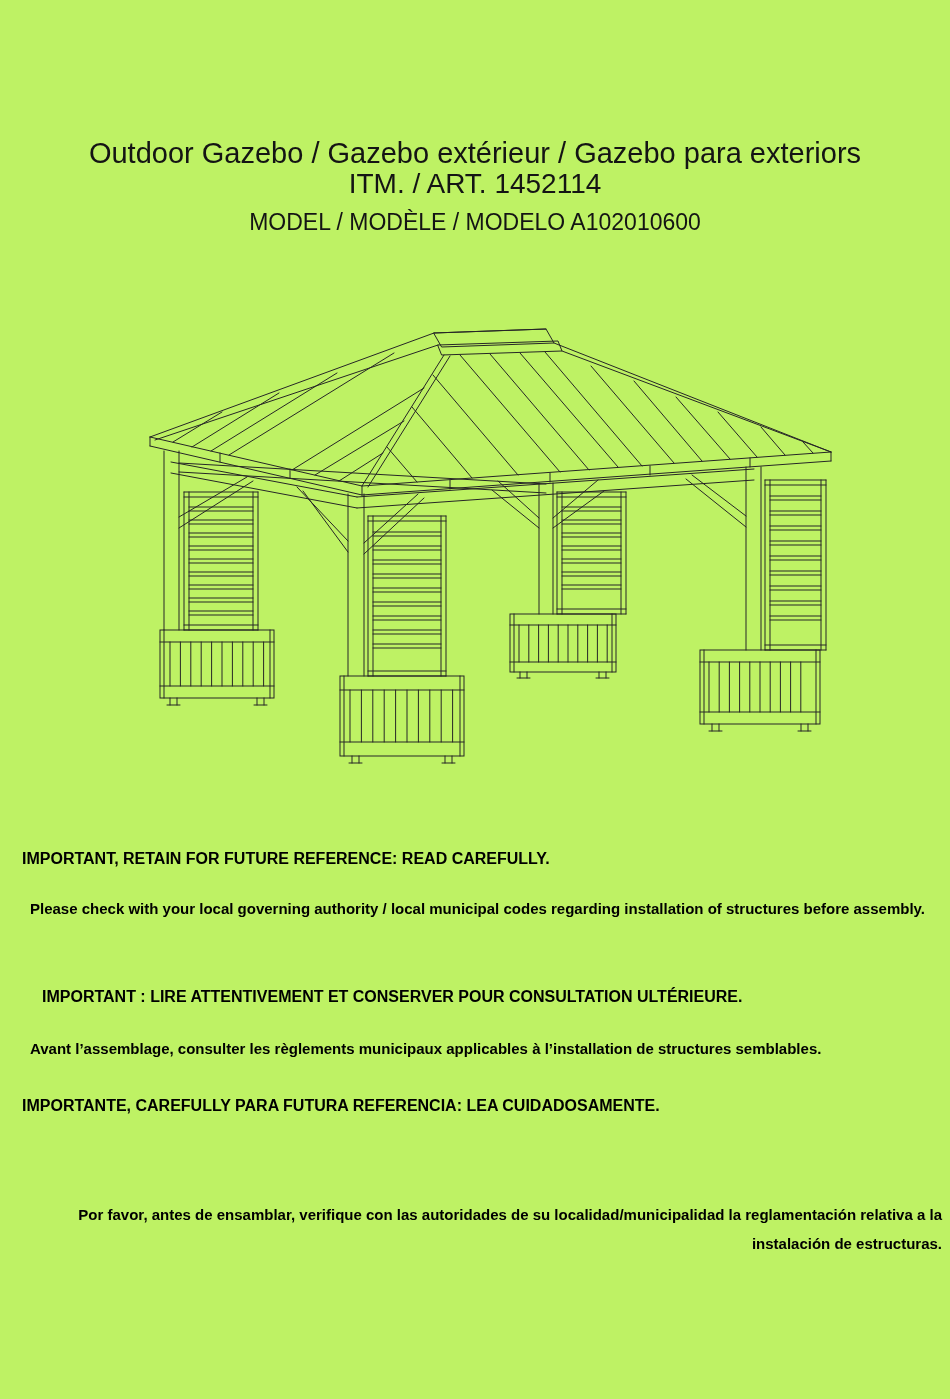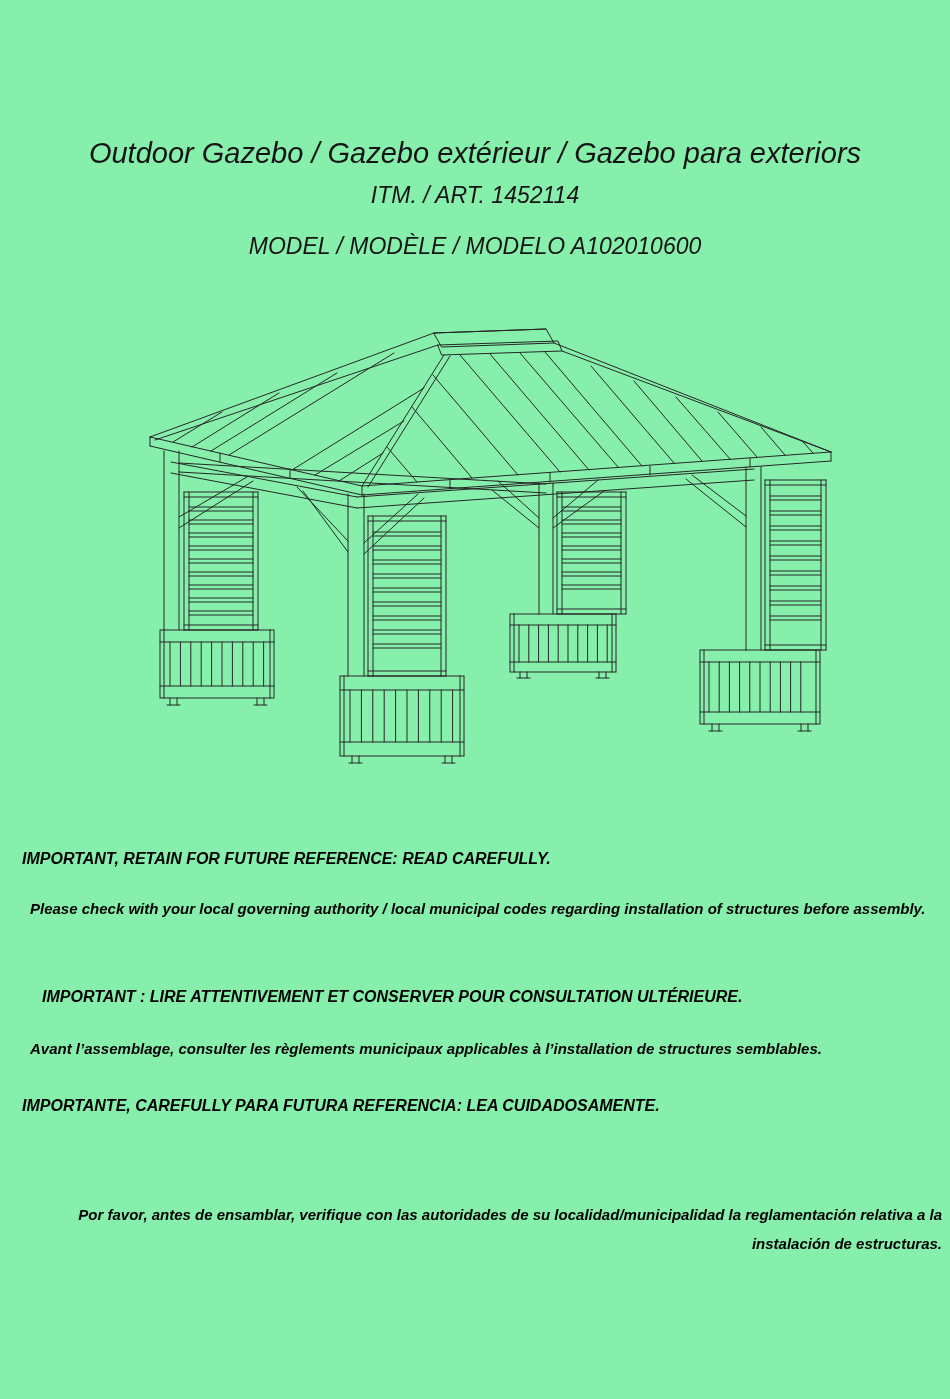--- a/index.html
+++ b/index.html
@@ -1,24 +1,24 @@
 <!DOCTYPE html>
 <html><head>
 <meta charset="utf-8">
 <style>
   html,body{margin:0;padding:0;background:#ffffff;}
   body{
     width:950px;height:1399px;overflow:hidden;position:relative;
     font-family:"Liberation Sans",sans-serif;color:#000;
   }
-  .page{position:absolute;inset:0;background:#86efac;font-style:italic;}
+  .page{position:absolute;inset:0;background:#bef264;}
   .header{position:absolute;top:136px;left:0;width:950px;text-align:center;}
   .title{font-size:29px;font-weight:400;color:#141414;margin:0;line-height:34px;}
-  .itm-line{font-size:23px;font-weight:400;color:#141414;margin-top:11px;line-height:28px;}
-  .model-line{font-size:23px;font-weight:400;color:#141414;margin-top:23px;line-height:28px;}
+  .itm-line{font-size:28px;font-weight:400;color:#141414;line-height:28px;}
+  .model-line{font-size:23px;font-weight:400;color:#141414;margin-top:10px;line-height:28px;}
   .figure{position:absolute;inset:0;margin:0;pointer-events:none;}
   .figure svg{display:block;width:950px;height:1399px;}
   .figure svg *{stroke:#262626;fill:none;stroke-width:1;stroke-linecap:round;}
   .notice-h{position:absolute;left:22px;width:910px;font-size:16px;font-weight:700;line-height:25px;margin:0;color:#000;}
   .notice-b{position:absolute;left:22px;width:912px;font-size:15px;font-weight:700;line-height:29px;margin:8px;color:#000;}
   .h-en{top:846px;} .b-en{top:886px;}
   .h-fr{top:984px;margin-left:20px;} .b-fr{top:1026px;}
   .h-es{top:1093px;} .b-es{top:1192px;text-align:right;}
 </style>
 </head>

